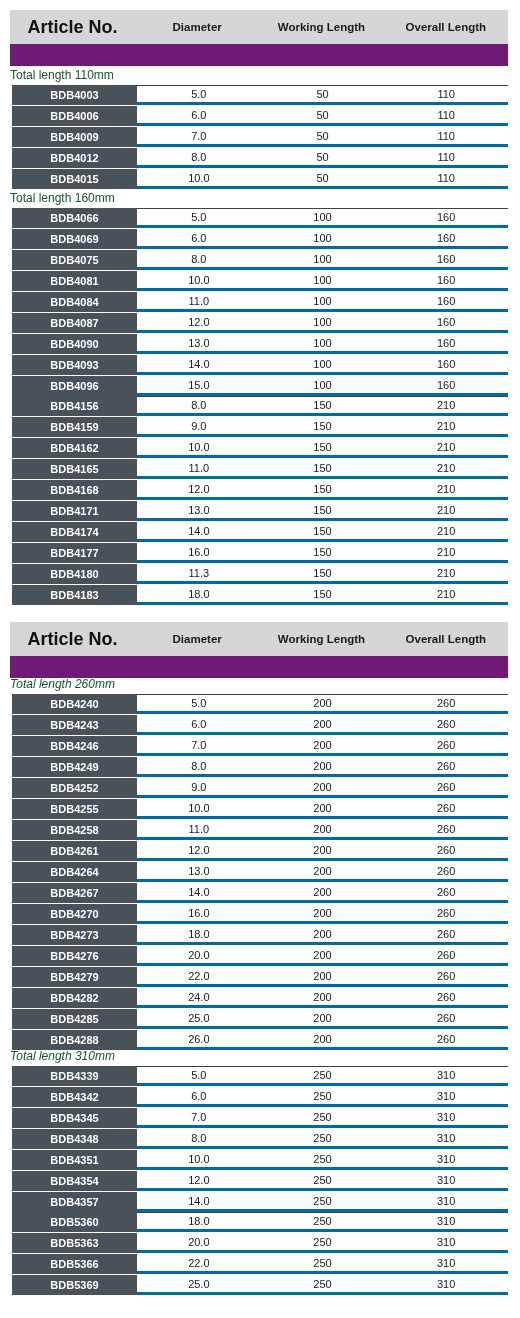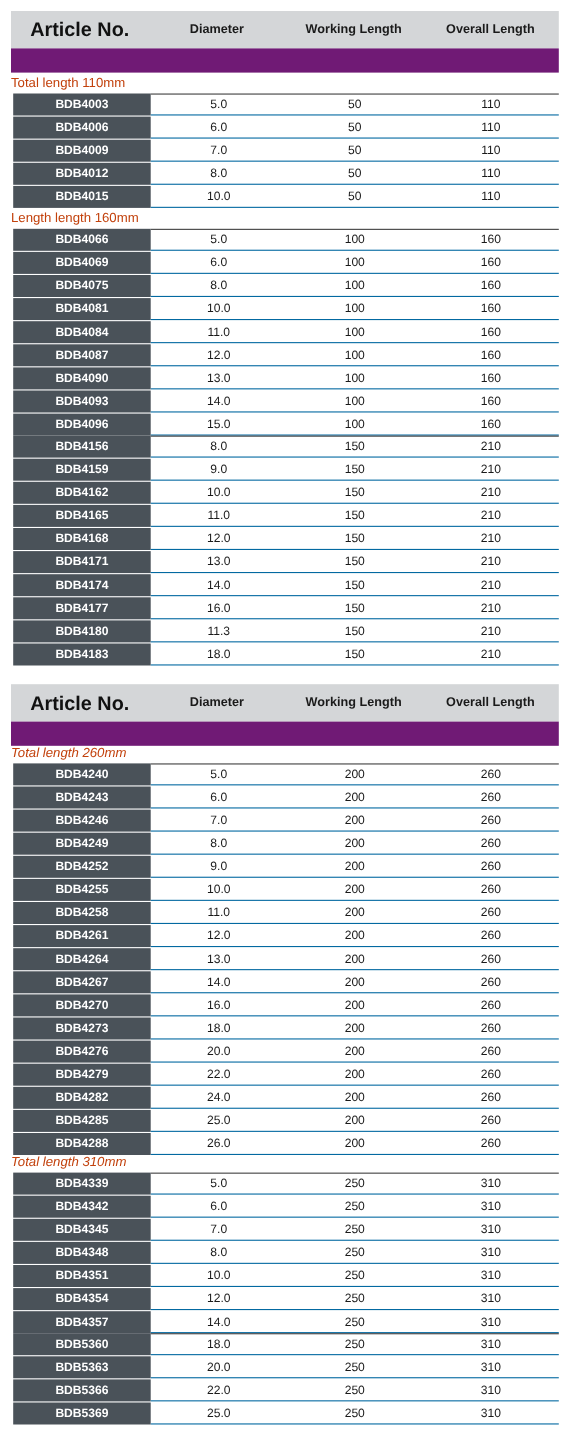--- a/index.html
+++ b/index.html
@@ -67,21 +67,21 @@
   .thead-units .col-d,
   .thead-units .col-w,
   .thead-units .col-o {
     font-size: 10.5px;
     color: #ffffff;
   }
 
   
   .section-title {
     font-size: 12px;
-    color: #c2410c;
+    color: #14532d;
     line-height: 1;
     padding-bottom: 4px;
   }
   .section-title.gap-top {
     font-style: italic;
   }
   .section-title.tight-top {
     padding-top: 3px;
   }
 
@@ -110,21 +110,21 @@
     align-items: center;
     justify-content: center;
     margin-left: 2px;
     box-sizing: border-box;
   }
 
   .cell-data {
     flex: 1 1 0;
     display: flex;
     align-items: center;
-    border-bottom: 1px solid #0369a1;
+    border-bottom: 3px solid #0369a1;
     box-sizing: border-box;
   }
   .srow:first-child .cell-data {
     border-top: 1px solid #3f3f3f;
   }
   .cell-data > span {
     flex: 1 1 0;
     text-align: center;
     font-size: 11px;
     color: #1a1a1a;
@@ -183,21 +183,21 @@
         </div>
         <div class="srow">
           <div class="cell-article">BDB4015</div>
           <div class="cell-data">
             <span>10.0</span>
             <span>50</span>
             <span>110</span>
           </div>
         </div>
       </div>
-      <div class="section-title tight-top">Length length 160mm</div>
+      <div class="section-title tight-top">Total length 160mm</div>
       <div class="rows">
         <div class="srow">
           <div class="cell-article">BDB4066</div>
           <div class="cell-data">
             <span>5.0</span>
             <span>100</span>
             <span>160</span>
           </div>
         </div>
         <div class="srow">

